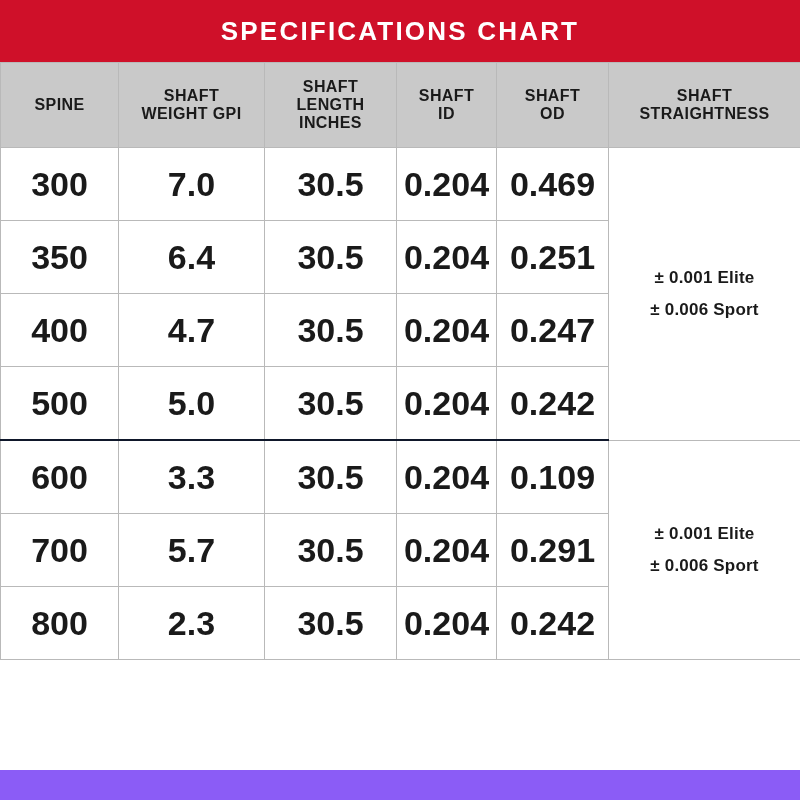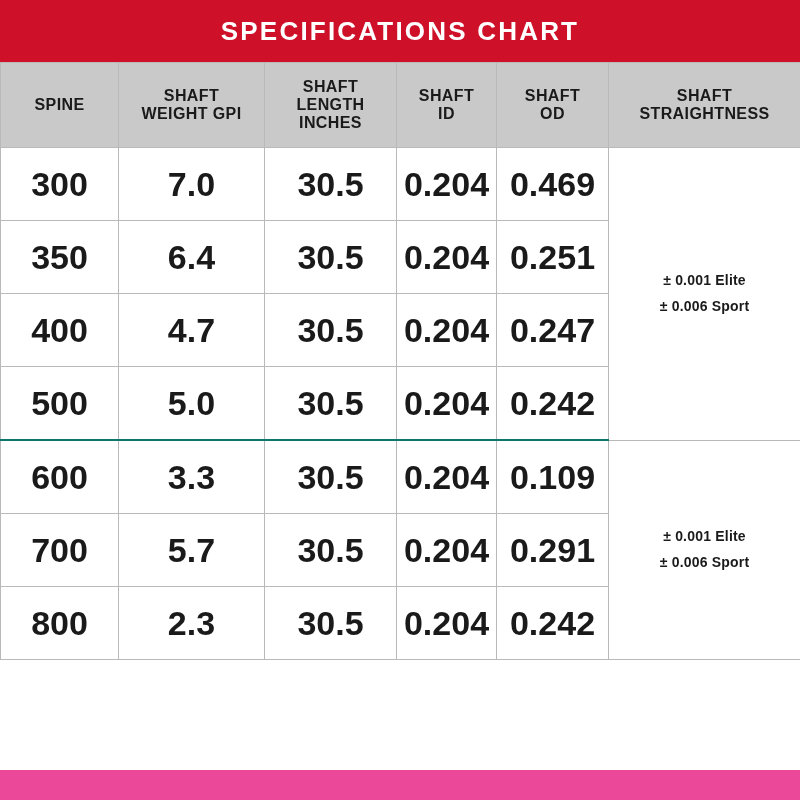--- a/index.html
+++ b/index.html
@@ -7,21 +7,21 @@
     padding: 0;
     width: 800px;
     height: 800px;
     background: #ffffff;
     font-family: "Liberation Sans", sans-serif;
   }
 
   .sheet {
     width: 800px;
     height: 800px;
-    background: #ec4899;
+    background: #8b5cf6;
     box-sizing: border-box;
     position: relative;
   }
 
   
   .title-bar {
     height: 62px;
     background: #cf1029;
     display: flex;
     align-items: center;
@@ -73,29 +73,29 @@
   thead th .hdr-line { display: block; }
 
   tbody td {
     height: 70px;
     font-size: 34px;
     font-weight: bold;
     font-family: "Liberation Sans", sans-serif;
   }
 
   tbody td.straightness {
-    font-size: 14px;
+    font-size: 17px;
     font-weight: bold;
     line-height: 1.85;
     letter-spacing: 0.2px;
   }
 
   tbody td.straightness .st-line { display: block; white-space: nowrap; }
 
-  tbody tr.group-end > td { border-bottom: 2px solid #0f766e; }
+  tbody tr.group-end > td { border-bottom: 2px solid #0f172a; }
 
   .bottom-pad {
     height: 110px;
     background: #ffffff;
   }
 </style>
 </head>
 <body>
 
 <div class="sheet">

